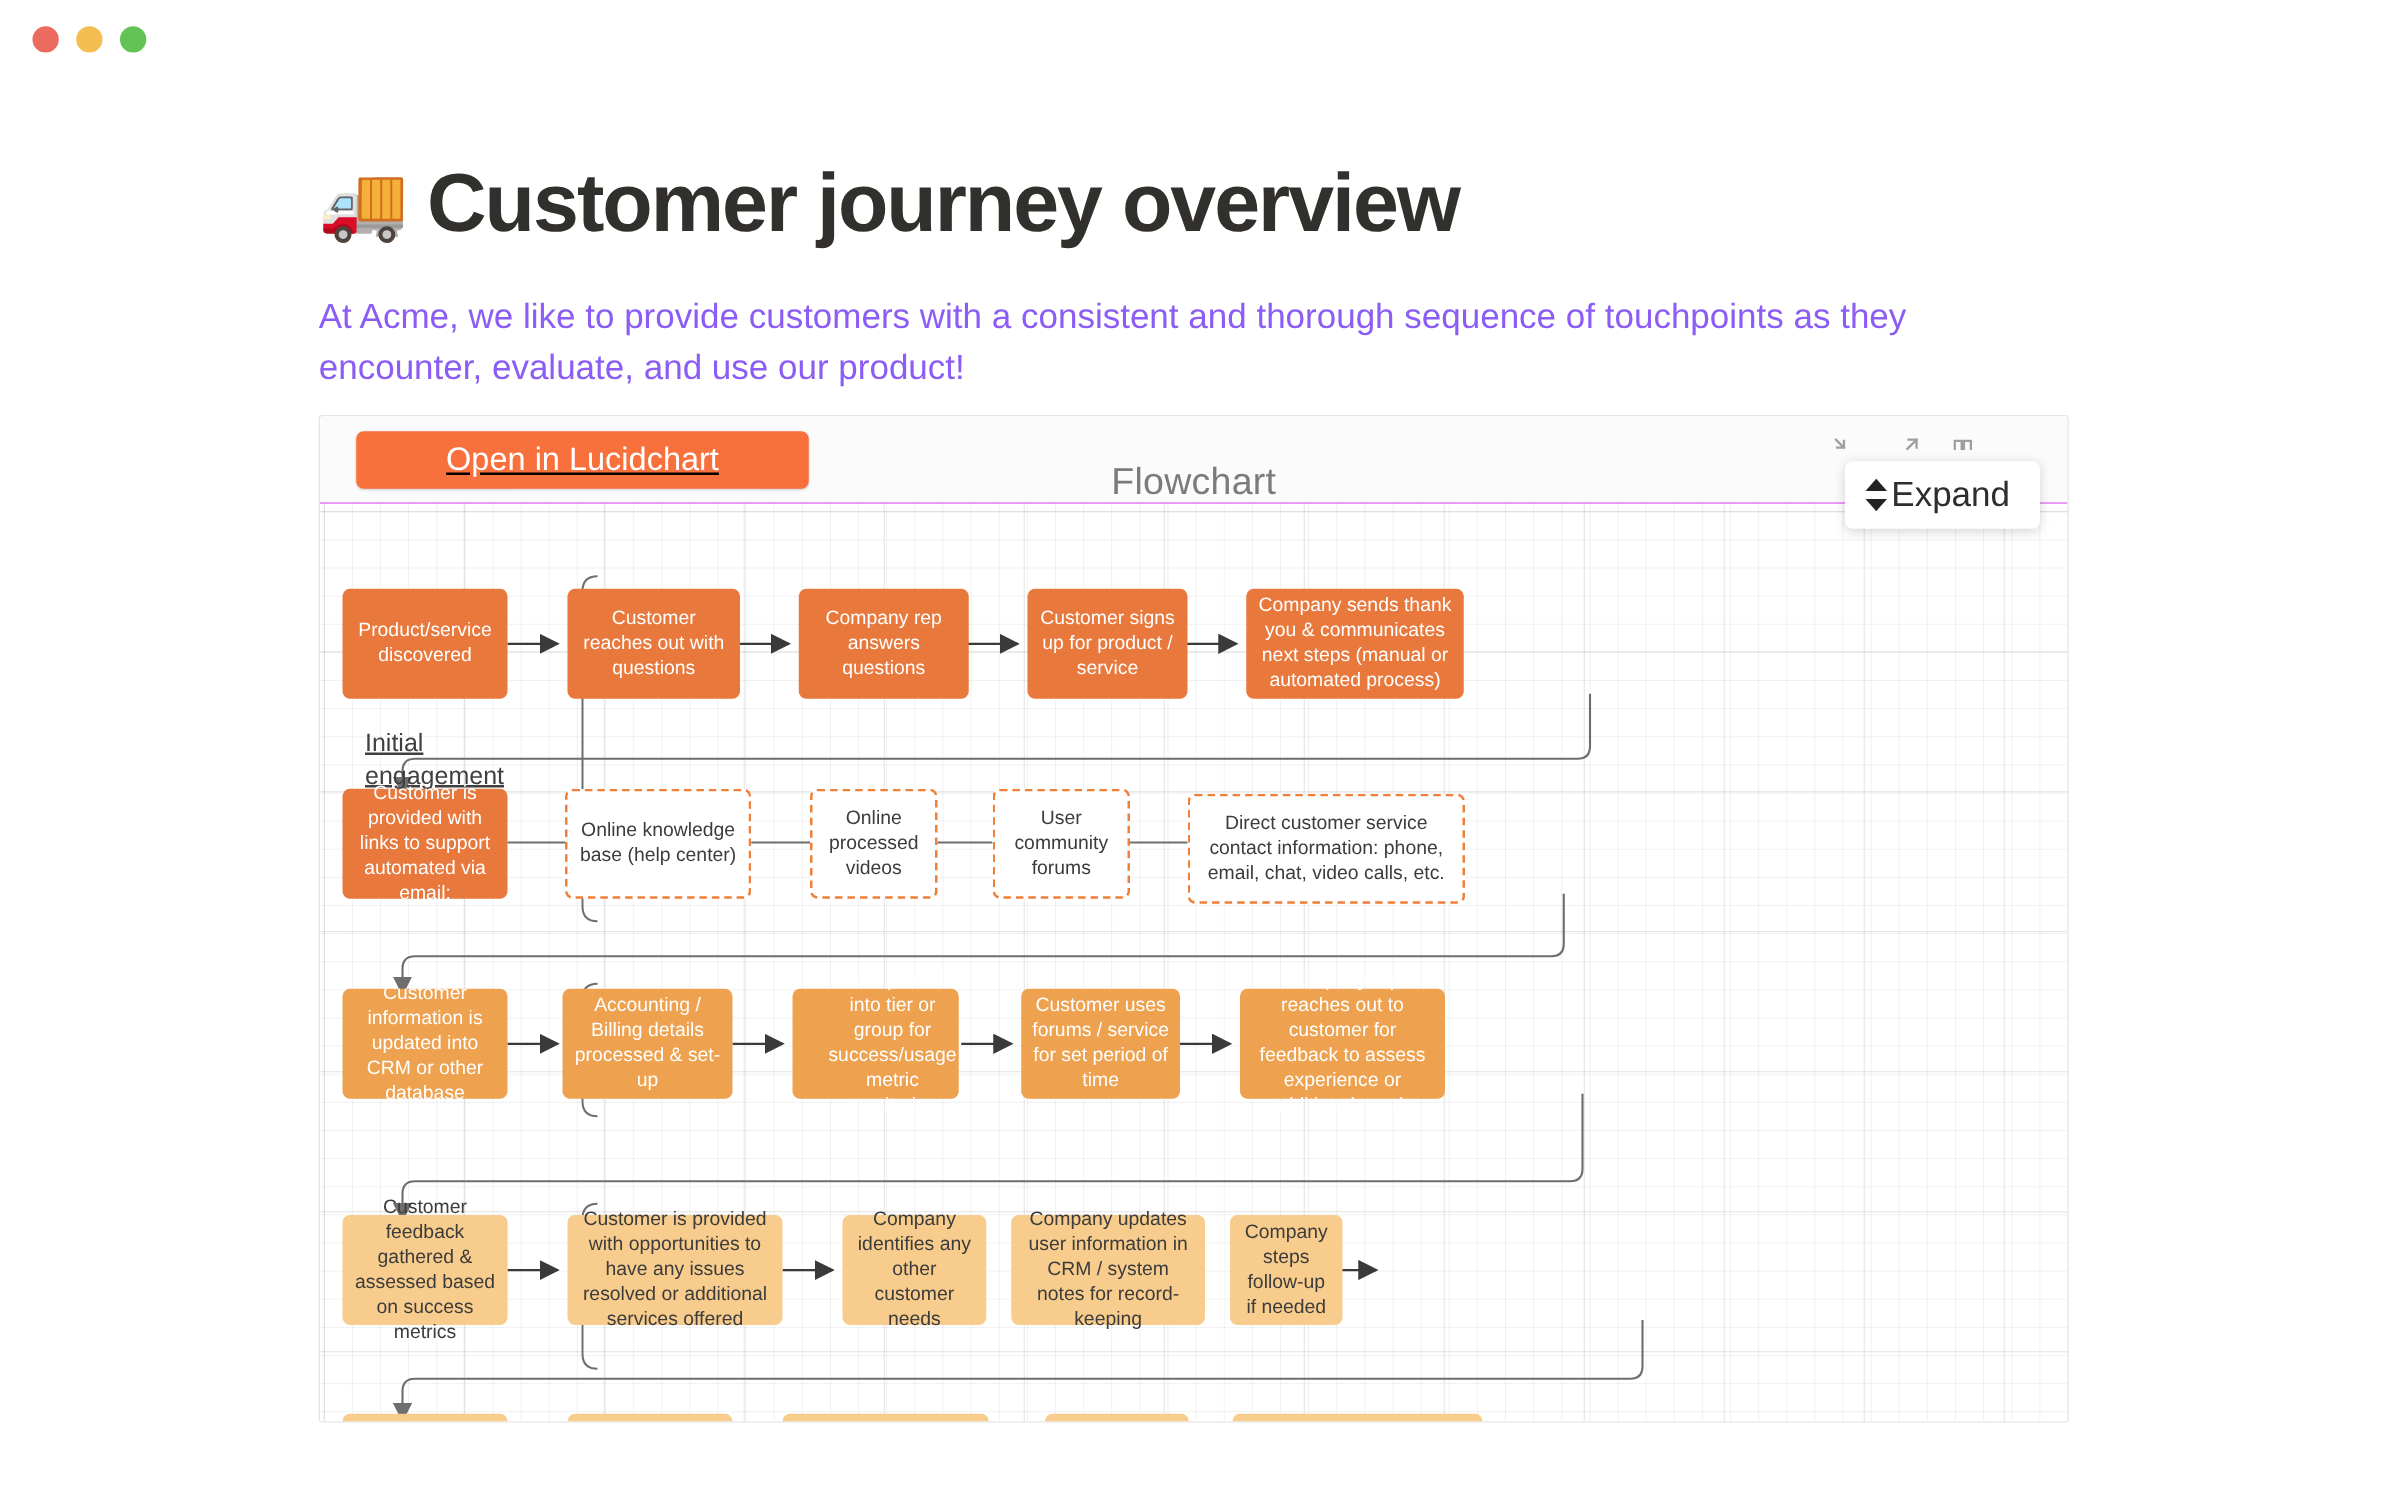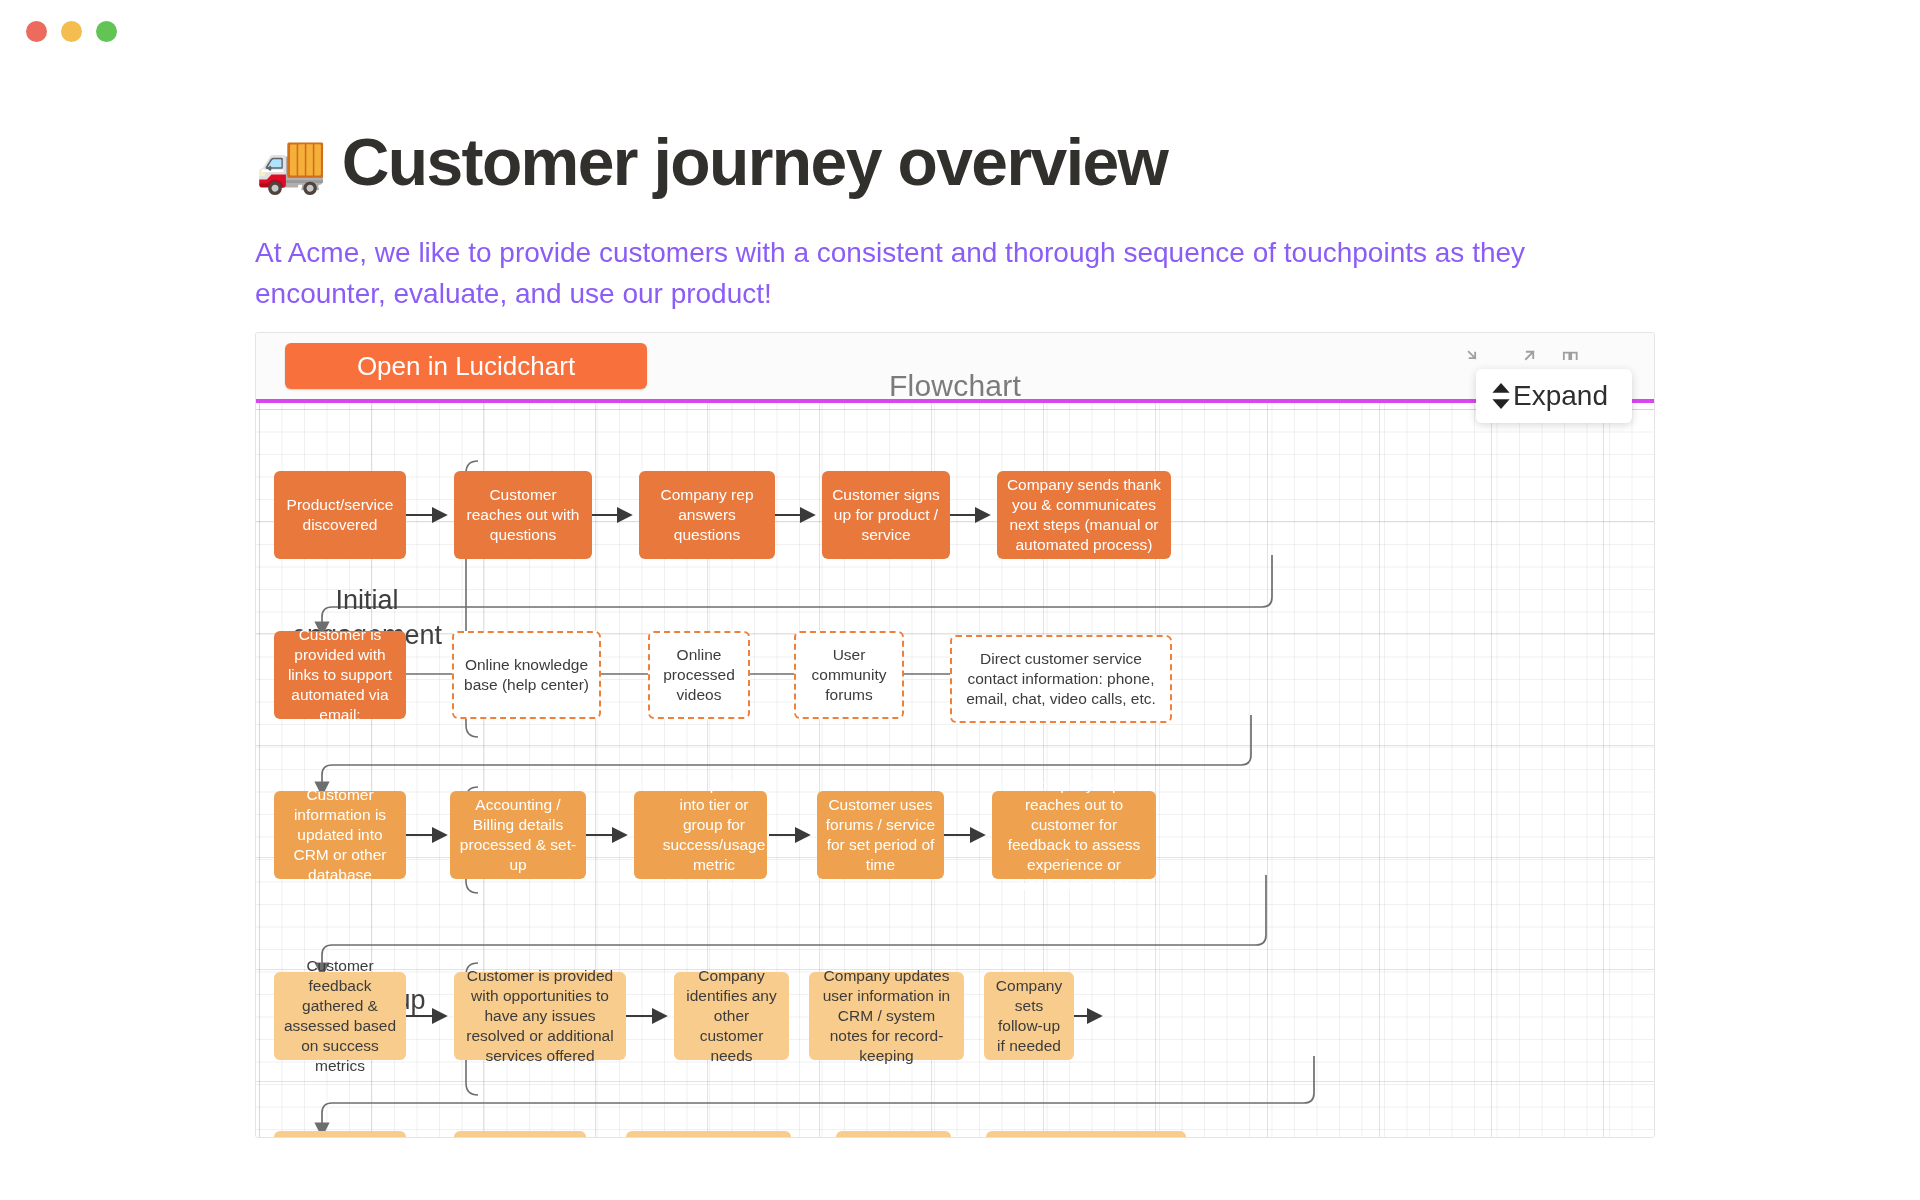--- a/index.html
+++ b/index.html
@@ -56,22 +56,22 @@
     width: 1400px; height: 806px;
     background: #ffffff;
     border: 1px solid #e4e4e4;
     border-radius: 3px;
     overflow: hidden;
   }
   .embed-toolbar {
     position: relative;
     height: 70px;
     background: #fbfbfb;
-    border-bottom: 4px solid #d946ef;
-    display: flex; align-items: center;
+    border-bottom: 1px solid #d946ef;
+    display: flex; align-items: center; text-decoration: underline;
   }
   .open-btn {
     margin-left: 29px;
     width: 362px; height: 46px;
     background: #f8703c;
     border: none; border-radius: 6px;
     color: #ffffff;
     font-family: "Liberation Sans", sans-serif;
     font-size: 26px;
     cursor: pointer;
@@ -120,24 +120,25 @@
   .node.solid-dark  { background: #e8783c; color: #ffffff; }
   .node.solid-mid   { background: #eea14f; color: #ffffff; }
   .node.solid-light { background: #f7cc8c; color: #3c3c3c; }
   .node.dashed {
     background: #ffffff;
     color: #3c3c3c;
     border: 2.5px dashed #f07f37;
   }
   .lane-label {
     position: absolute;
-    text-align: center;
-    font-size: 27px;
+    text-align: left;
+    font-size: 20px;
     color: #3f3f3f;
     line-height: 1.28;
+    text-decoration: underline;
   }
   
   .expand-tip {
     position: absolute;
     right: 22px; top: 36px;
     background: #ffffff;
     border-radius: 6px;
     box-shadow: 0 2px 9px rgba(0,0,0,.16);
     padding: 11px 24px 11px 14px;
     display: flex; align-items: center; gap: 1px;
@@ -256,21 +257,21 @@
       <div class="node solid-mid" style="left:18px;  top:388px; width:132px; height:88px;">Customer information is updated into CRM or other database</div>
       <div class="node solid-mid" style="left:194px; top:388px; width:136px; height:88px;">Accounting / Billing details processed &amp; set-up</div>
       <div class="node solid-mid" style="left:378px; top:388px; width:133px; height:88px;padding-left:35px;">User placed into tier or group for success/usage metric monitoring</div>
       <div class="node solid-mid" style="left:561px; top:388px; width:127px; height:88px;">Customer uses forums / service for set period of time</div>
       <div class="node solid-mid" style="left:736px; top:388px; width:164px; height:88px;">Company rep reaches out to customer for feedback to assess experience or additional needs</div>
 
       <div class="node solid-light" style="left:18px;  top:569px; width:132px; height:88px;">Customer feedback gathered &amp; assessed based on success metrics</div>
       <div class="node solid-light" style="left:198px; top:569px; width:172px; height:88px;">Customer is provided with opportunities to have any issues resolved or additional services offered</div>
       <div class="node solid-light" style="left:418px; top:569px; width:115px; height:88px;">Company identifies any other customer needs</div>
       <div class="node solid-light" style="left:553px; top:569px; width:155px; height:88px;">Company updates user information in CRM / system notes for record-keeping</div>
-      <div class="node solid-light" style="left:728px; top:569px; width:90px;  height:88px;">Company sets follow-up if needed</div>
+      <div class="node solid-light" style="left:728px; top:569px; width:90px;  height:88px;">Company steps follow-up if needed</div>
 
       <div class="node solid-light" style="left:18px;  top:728px; width:132px; height:88px;"></div>
       <div class="node solid-light" style="left:198px; top:728px; width:132px; height:88px;"></div>
       <div class="node solid-light" style="left:370px; top:728px; width:165px; height:88px;"></div>
       <div class="node solid-light" style="left:580px; top:728px; width:115px; height:88px;"></div>
       <div class="node solid-light" style="left:730px; top:728px; width:200px; height:88px;"></div>
     </div>
 
     <div class="expand-tip">
       <svg class="expand-icon" viewBox="0 0 20 26">

